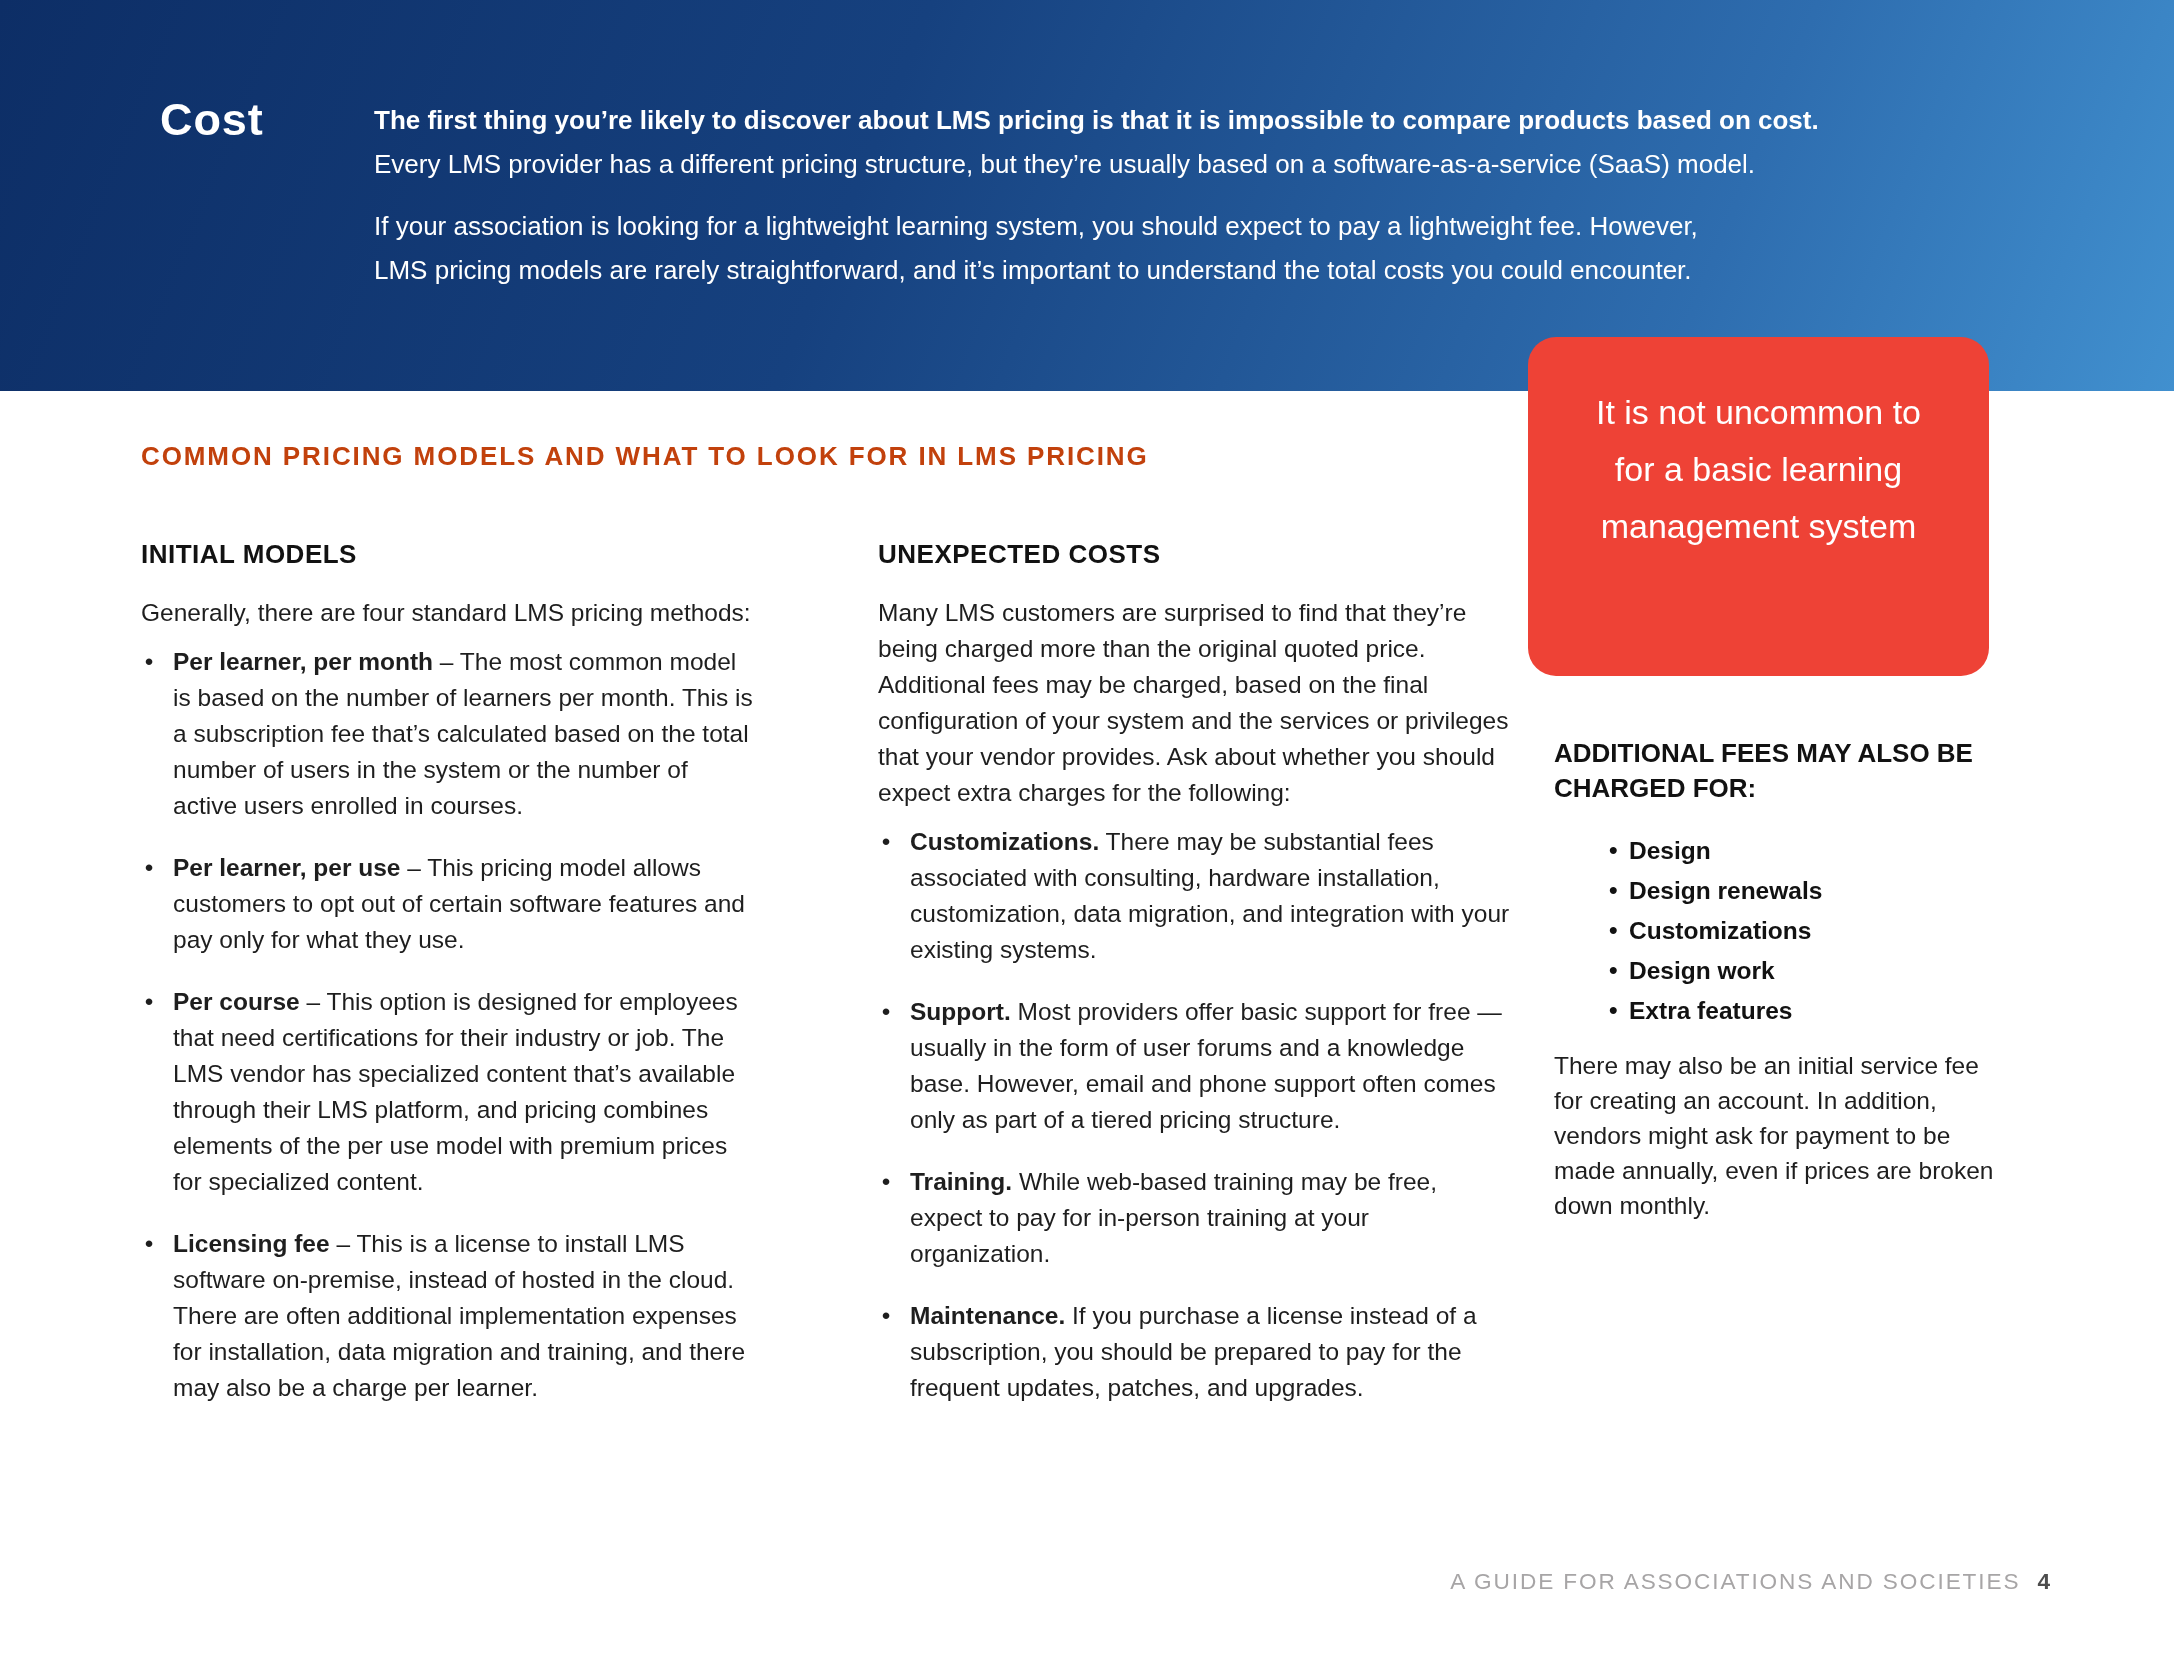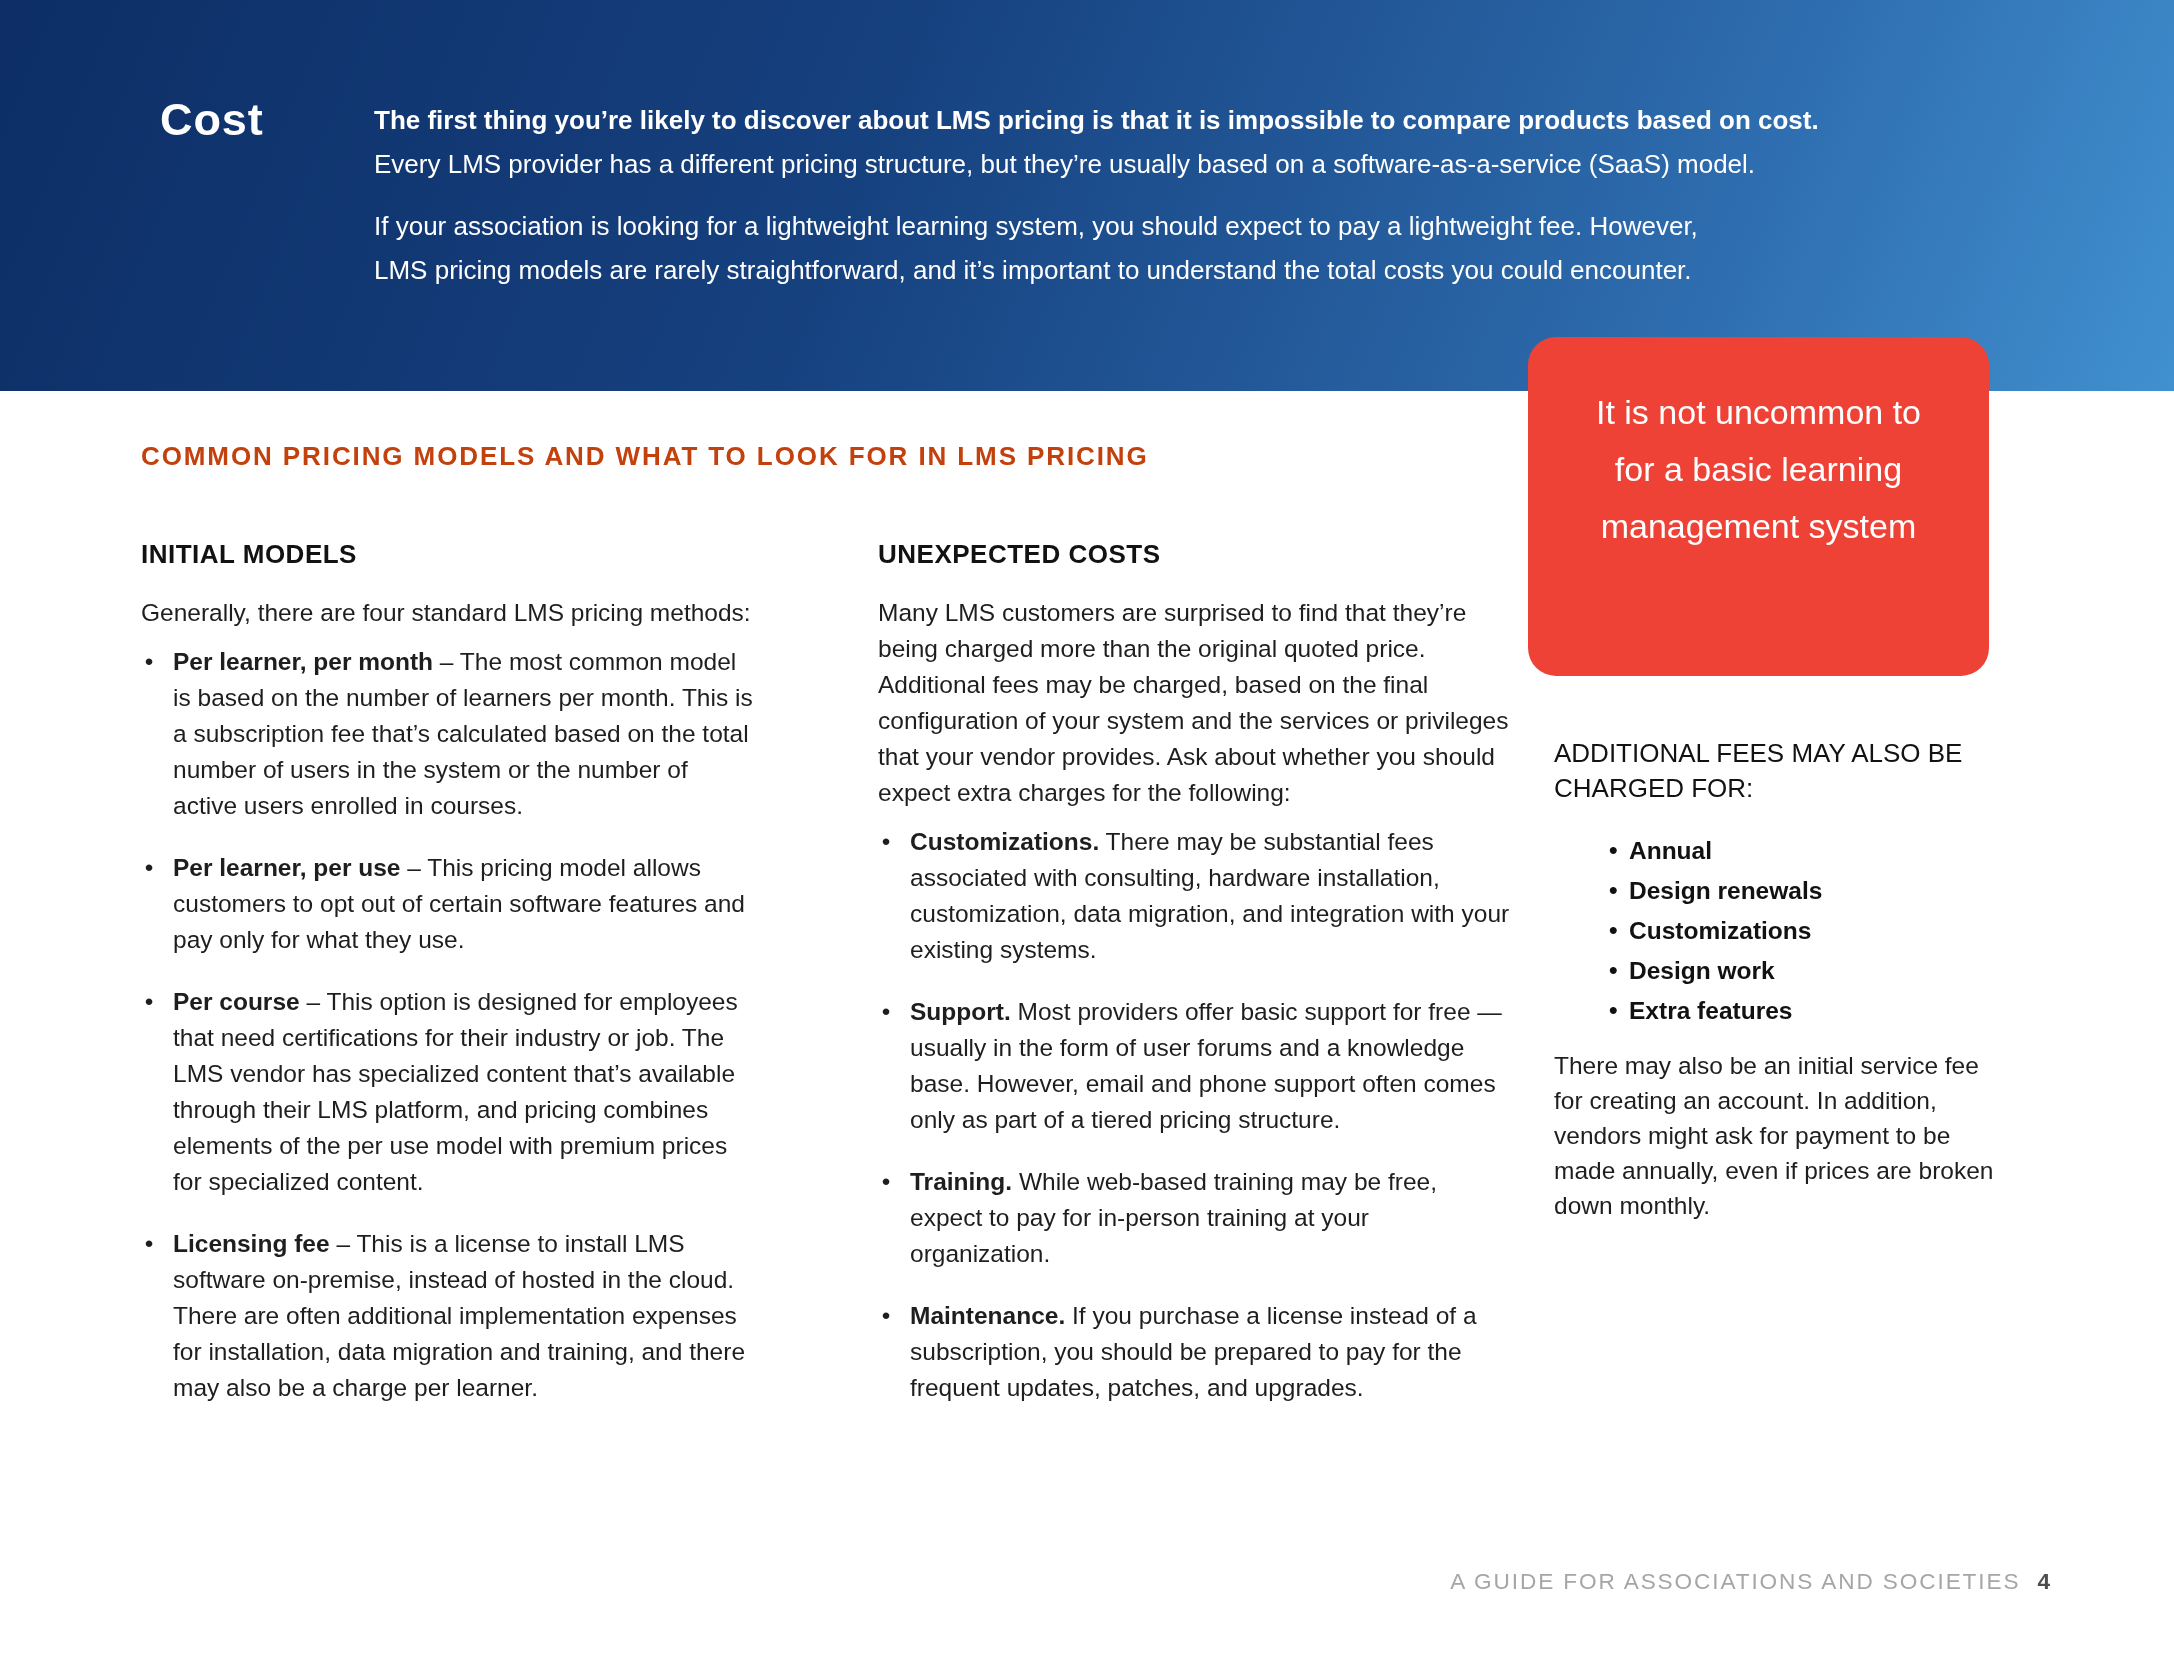--- a/index.html
+++ b/index.html
@@ -52,21 +52,21 @@
   .bullets li {
     position:relative; padding-left:32px; font-size:24.5px; line-height:36px;
     margin-bottom:26px;
   }
   .bullets li::before { content:"\2022"; position:absolute; left:3.8px; }
   .term { font-weight:700; }
 
   
   .sidebar { position:absolute; left:1554px; top:736px; width:482px; }
   .sidebar-heading {
-    font-size:26px; font-weight:400; line-height:35px; color:#121212;
+    font-size:26px; font-weight:700; line-height:35px; color:#121212;
     margin:0 0 24.5px 0;
   }
   .fee-list { list-style:none; margin:0 0 17px 0; padding:0; }
   .fee-list li {
     position:relative; padding-left:75px; font-size:24.5px; font-weight:700;
     line-height:40px; color:#121212;
   }
   .fee-list li::before { content:"\2022"; position:absolute; left:55px; }
   .sidebar-note { font-size:24.5px; line-height:35px; margin:0; width:457px; }
 
@@ -119,21 +119,21 @@
       <li><span class="term">Customizations.</span><span> There may be substantial fees associated with consulting, hardware installation, customization, data migration, and integration with your existing systems.</span></li>
       <li><span class="term">Support.</span><span> Most providers offer basic support for free — usually in the form of user forums and a knowledge base. However, email and phone support often comes only as part of a tiered pricing structure.</span></li>
       <li><span class="term">Training.</span><span> While web-based training may be free, expect to pay for in-person training at your organization.</span></li>
       <li><span class="term">Maintenance.</span><span> If you purchase a license instead of a subscription, you should be prepared to pay for the frequent updates, patches, and upgrades.</span></li>
     </ul>
   </div>
 
   <div class="sidebar">
     <h3 class="sidebar-heading">ADDITIONAL FEES MAY ALSO BE CHARGED FOR:</h3>
     <ul class="fee-list">
-      <li>Annual</li>
+      <li>Design</li>
       <li>Design renewals</li>
       <li>Customizations</li>
       <li>Design work</li>
       <li>Extra features</li>
     </ul>
     <p class="sidebar-note">There may also be an initial service fee for creating an account. In addition, vendors might ask for payment to be made annually, even if prices are broken down monthly.</p>
   </div>
 
   <div class="footer">
     <span>A GUIDE FOR ASSOCIATIONS AND SOCIETIES</span><span class="page-num">4</span>

